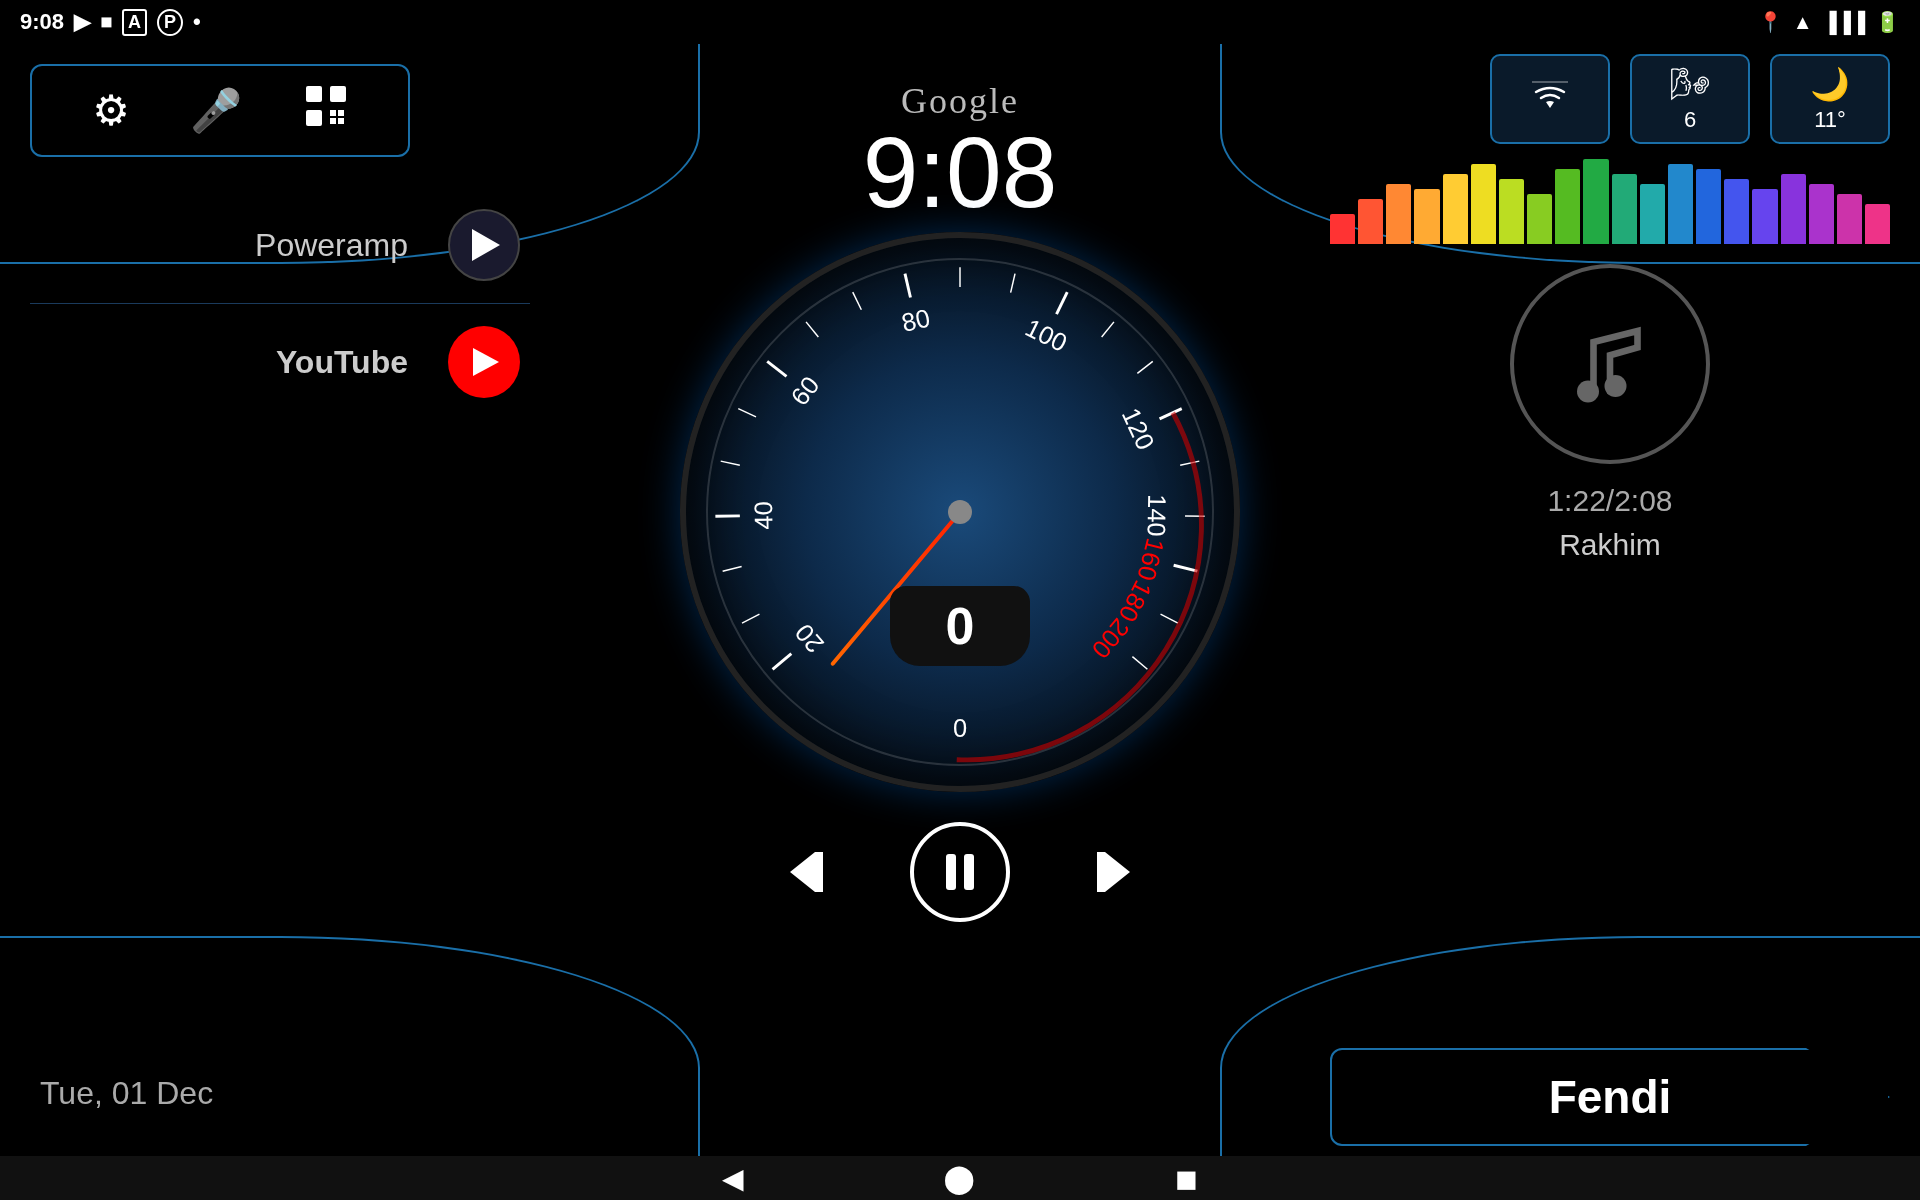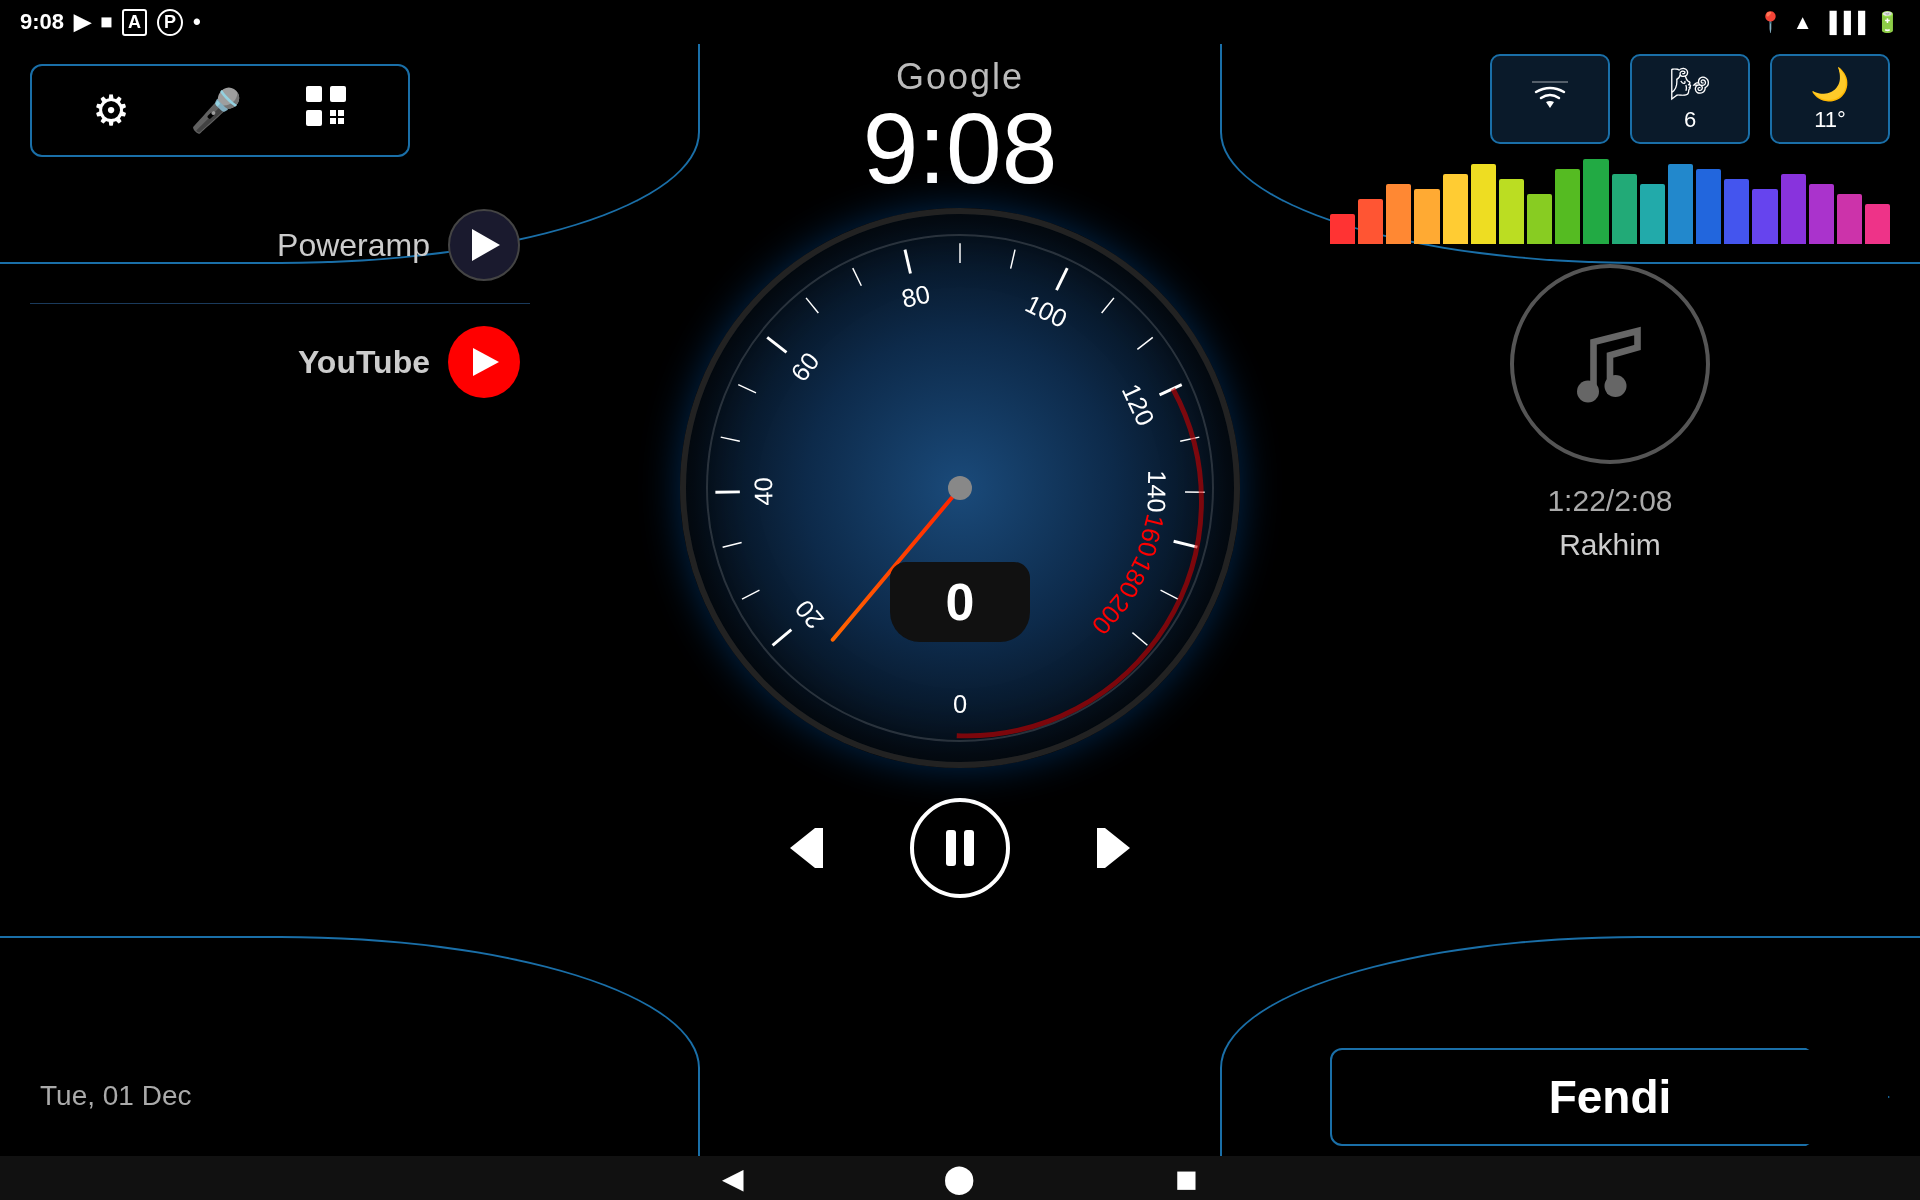--- a/index.html
+++ b/index.html
@@ -123,21 +123,21 @@
       gap: 0;
       flex: 1;
     }
 
     .app-item {
       display: flex;
       align-items: center;
       justify-content: flex-end;
       padding: 22px 10px;
       border-bottom: 1px solid #1a3a5c;
-      gap: 18px;
+      gap: 40px;
       cursor: pointer;
     }
     .app-item:last-child {
       border-bottom: none;
       font-weight: bold;
     }
     .app-label {
       font-size: 32px;
       color: #ccc;
     }
@@ -199,21 +199,21 @@
       width: 0;
       height: 0;
       border-top: 14px solid transparent;
       border-bottom: 14px solid transparent;
       border-left: 26px solid #fff;
       margin-left: 4px;
     }
 
     
     .date-display {
-      font-size: 28px;
+      font-size: 32px;
       color: #aaa;
       text-align: left;
       padding: 24px 10px;
     }
 
     
     #center-panel {
       position: absolute;
       top: 44px;
       left: 50%;
@@ -221,22 +221,23 @@
       width: 780px;
       display: flex;
       flex-direction: column;
       align-items: center;
     }
 
     
     .google-label {
       font-size: 36px;
       color: #bbb;
-      margin-top: 12px;
+      margin-top: 36px;
       letter-spacing: 2px;
+      font-family: Liberation Serif, serif;
     }
     .time-display {
       font-size: 100px;
       font-weight: 300;
       color: #fff;
       line-height: 1;
       margin-bottom: 10px;
     }
 
     

